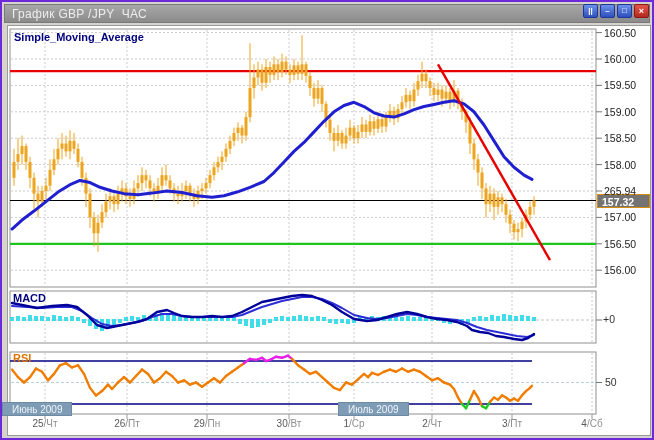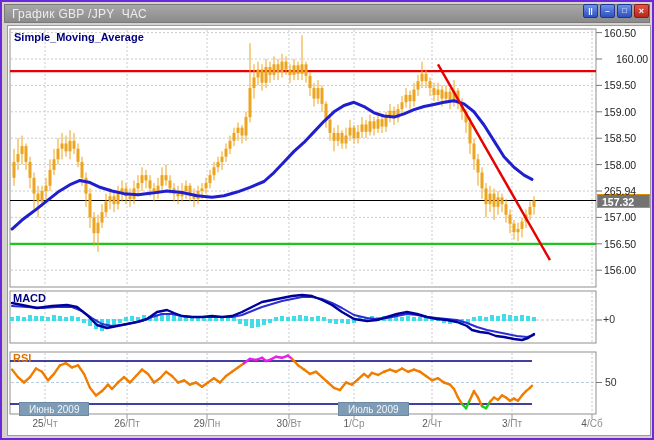--- a/index.html
+++ b/index.html
@@ -613,33 +613,33 @@
     </svg>
 
   <div class="overlay" id="overlay">
     <div class="lbl sma-label">Simple_Moving_Average</div>
     <div class="lbl macd-label">MACD</div>
     <div class="lbl rsi-label">RSI</div>
     <div class="lbl zero-label">+0</div>
     <div class="lbl fifty-label">50</div>
     <div class="price-tag" style="top: 191.504px;">157.32</div>
   <div class="lbl price-tick" style="top: 24.6px;">160.50</div>
-      <div class="lbl price-tick" style="top: 51px; margin-left: 12px;">160.00</div>
+      <div class="lbl price-tick" style="top: 51px;">160.00</div>
       <div class="lbl price-tick" style="top: 77.4px;">159.50</div>
       <div class="lbl price-tick" style="top: 103.8px;">159.00</div>
       <div class="lbl price-tick" style="top: 130.2px;">158.50</div>
       <div class="lbl price-tick" style="top: 156.6px;">158.00</div>
       <div class="lbl price-tick" style="top: 183px;">265.94</div>
       <div class="lbl price-tick" style="top: 209.4px;">157.00</div>
       <div class="lbl price-tick" style="top: 235.8px;">156.50</div>
       <div class="lbl price-tick" style="top: 262.2px;">156.00</div>
       <div class="lbl x-lab" style="left: 43px;"><b>25</b>/Чт</div>
       <div class="lbl x-lab" style="left: 125px;"><b>26</b>/Пт</div>
       <div class="lbl x-lab" style="left: 205px;"><b>29</b>/Пн</div>
       <div class="lbl x-lab" style="left: 287px;"><b>30</b>/Вт</div>
       <div class="lbl x-lab" style="left: 352px;"><b>1</b>/Ср</div>
       <div class="lbl x-lab" style="left: 430px;"><b>2</b>/Чт</div>
       <div class="lbl x-lab" style="left: 510px;"><b>3</b>/Пт</div>
       <div class="lbl x-lab" style="left: 590px;"><b>4</b>/Сб</div>
-      <div class="month-box" style="left: 17px; text-align: right;">Июнь 2009</div>
+      <div class="month-box" style="left: 0; text-align: right;">Июнь 2009</div>
       <div class="month-box" style="left: 336px;">Июль 2009</div>
     </div>
 </div>
 
 </body></html>

